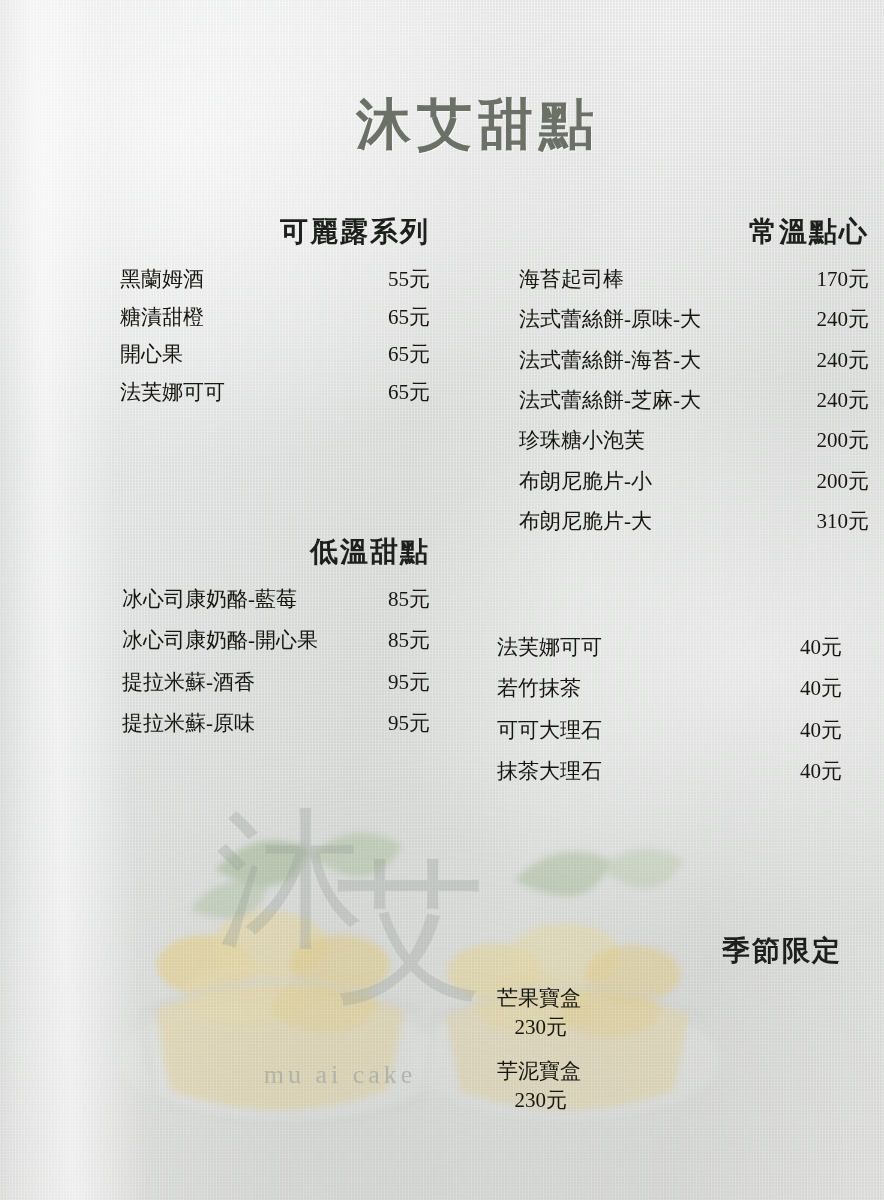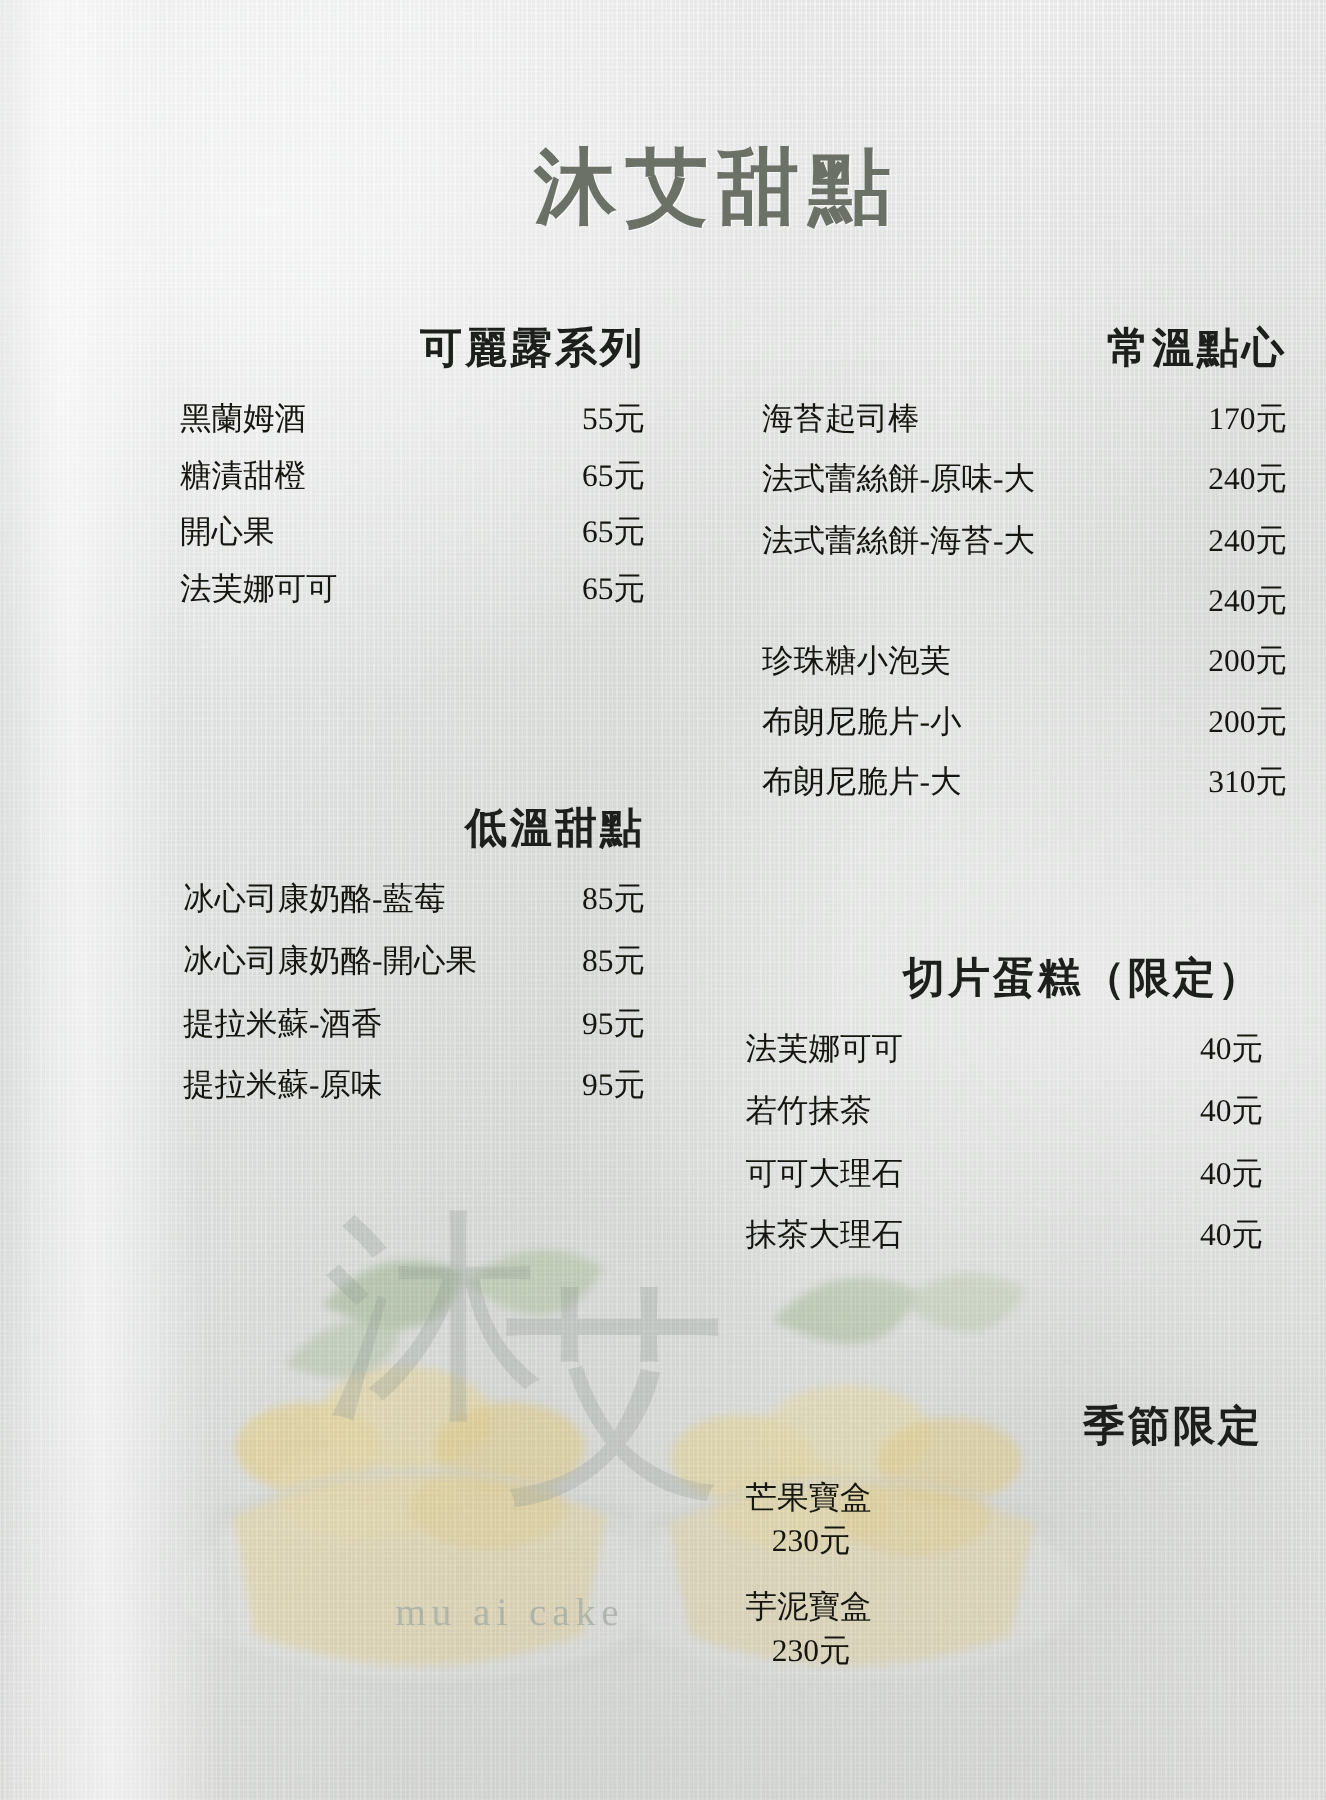--- a/index.html
+++ b/index.html
@@ -129,21 +129,21 @@
   }
   .row .name { flex: 0 0 auto; white-space: nowrap; }
   .row .spacer { flex: 1 1 auto; }
   .row .price { flex: 0 0 auto; white-space: nowrap; text-align: right; }
 
   
   .j1 { transform: translateY(1px); }
 
   
   #sec-canele      { left: 120px;  top: 213px;  width: 310px; }
-  #sec-roomtemp    { left: 508px;  top: 213px;  width: 350px; }
+  #sec-roomtemp    { left: 519px;  top: 213px;  width: 350px; }
   #sec-chilled     { left: 122px;  top: 533px;  width: 308px; }
   #sec-slicecake   { left: 497px;  top: 633px;  width: 345px; }
   #sec-seasonal    { left: 497px;  top: 932px;  width: 345px; }
 
   #sec-canele .section-head   { margin-left: 40px; }
   #sec-chilled .section-head  { margin-left: 45px; }
   #sec-slicecake .section-head{ margin-left: 25px; }
   #sec-seasonal .section-head { margin-left: 25px; }
 
   #sec-canele .row .price { width: 62px; }
@@ -249,20 +249,21 @@
           <span class="name">法式蕾絲餅-原味-大</span>
           <span class="spacer"></span>
           <span class="price">240元</span>
         </div>
         <div class="row">
           <span class="name">法式蕾絲餅-海苔-大</span>
           <span class="spacer"></span>
           <span class="price">240元</span>
         </div>
         <div class="row">
+          <span class="name">法式蕾絲餅-芝麻-大</span>
           <span class="spacer"></span>
           <span class="price">240元</span>
         </div>
         <div class="row">
           <span class="name">珍珠糖小泡芙</span>
           <span class="spacer"></span>
           <span class="price">200元</span>
         </div>
         <div class="row">
           <span class="name">布朗尼脆片-小</span>
@@ -297,21 +298,20 @@
         </div>
         <div class="row">
           <span class="name">提拉米蘇-原味</span>
           <span class="spacer"></span>
           <span class="price">95元</span>
         </div>
       </div>
     </div>
 
     <div class="section" id="sec-slicecake">
-      <div class="section-head">切片蛋糕（限定）</div>
       <div class="rows">
         <div class="row">
           <span class="name">法芙娜可可</span>
           <span class="spacer"></span>
           <span class="price">40元</span>
         </div>
         <div class="row">
           <span class="name">若竹抹茶</span>
           <span class="spacer"></span>
           <span class="price">40元</span>

